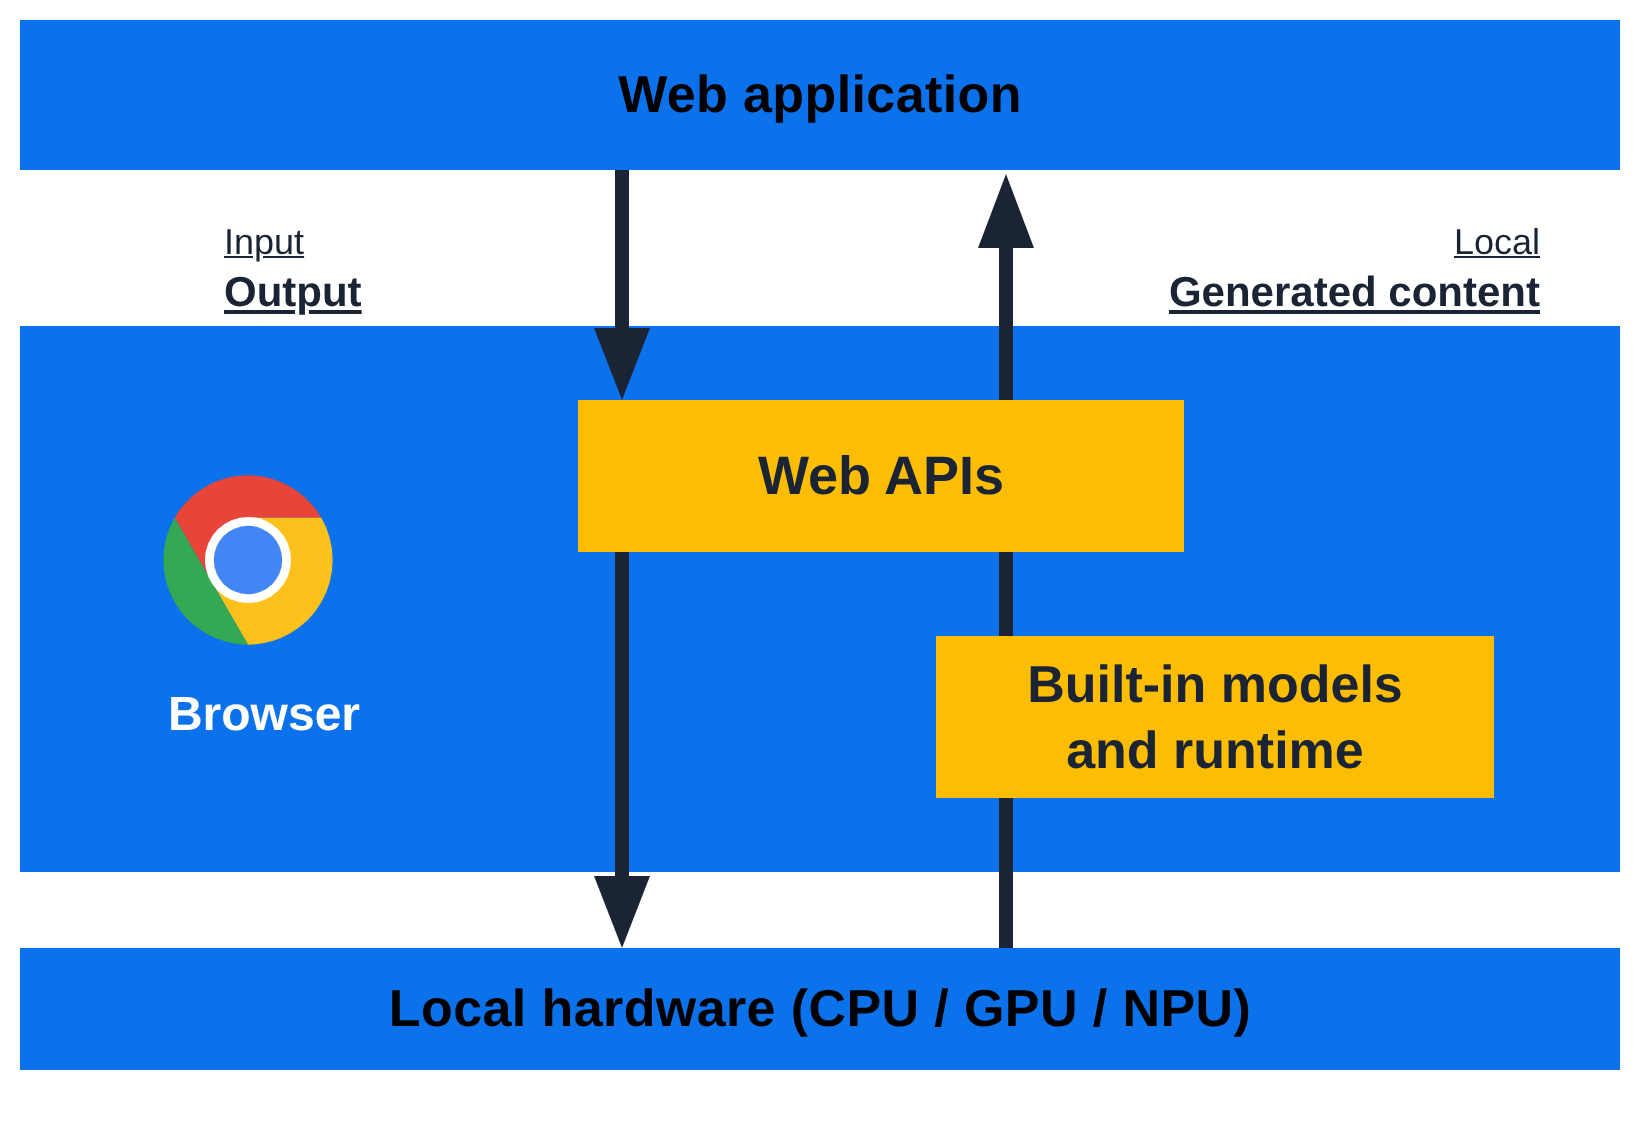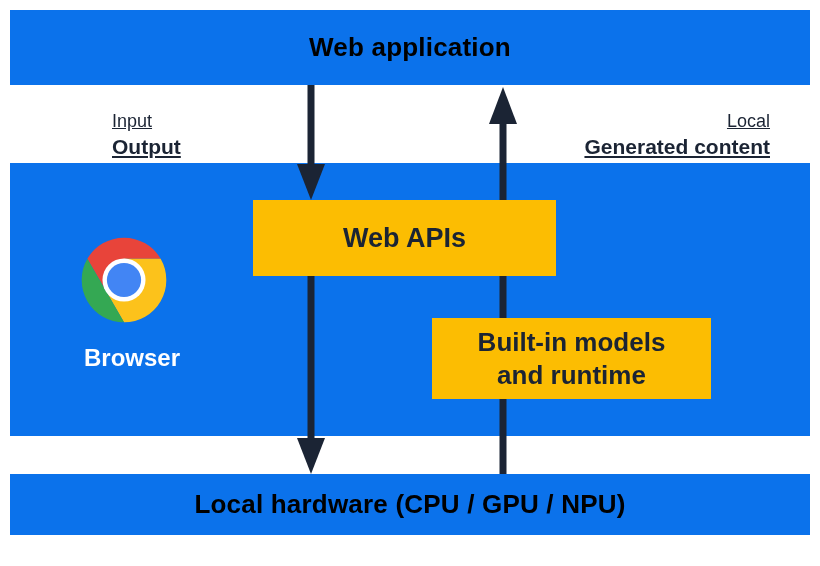--- a/index.html
+++ b/index.html
@@ -37,21 +37,21 @@
   .browser-label{
     position:absolute;left:12px;top:181px;width:220px;
     text-align:center;color:#fff;font-weight:bold;font-size:24px;
   }
   .arrows{position:absolute;left:0;top:0;width:820px;height:566px;z-index:2;}
   .ybox{
     position:absolute;z-index:3;
     background:var(--yellow,#fcbd02);
     color:var(--navy,#1b2434);
     display:flex;align-items:center;justify-content:center;
-    font-weight:bold;text-align:center;
+    font-weight:bold;text-align:center;margin-left:36px;
   }
   .ybox-webapis{left:253px;top:200px;width:303px;height:76px;font-size:27px;}
   .ybox-builtin{left:432px;top:318px;width:279px;height:81px;font-size:26px;line-height:1.25;}
   .pre{white-space:pre-line;}
 </style>
 </head>
 <body>
 
 <div class="canvas">
 

